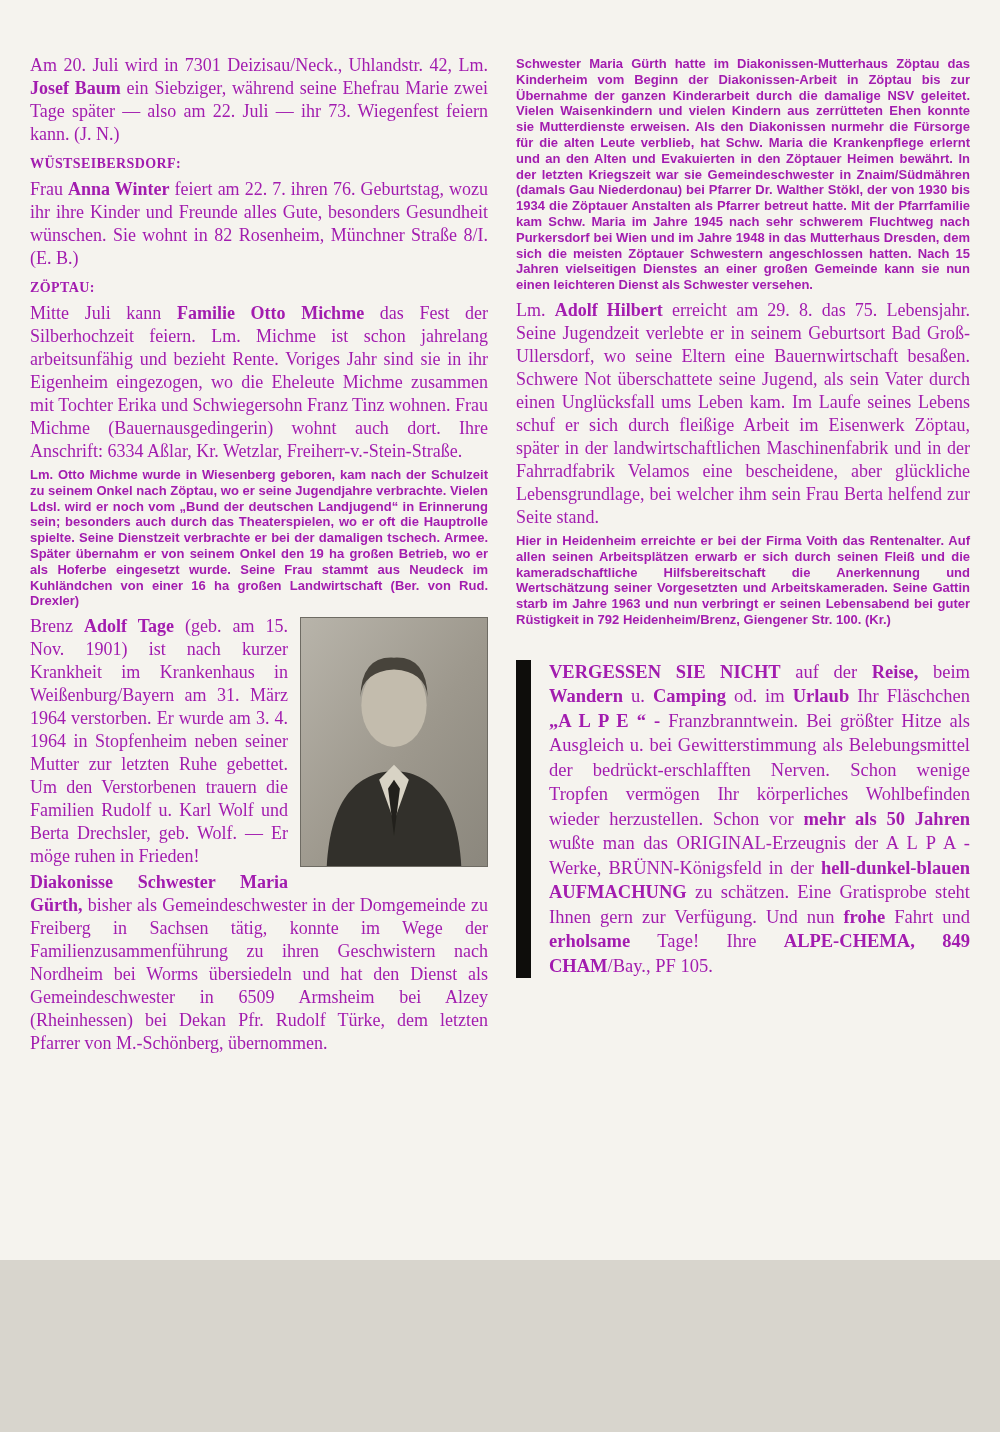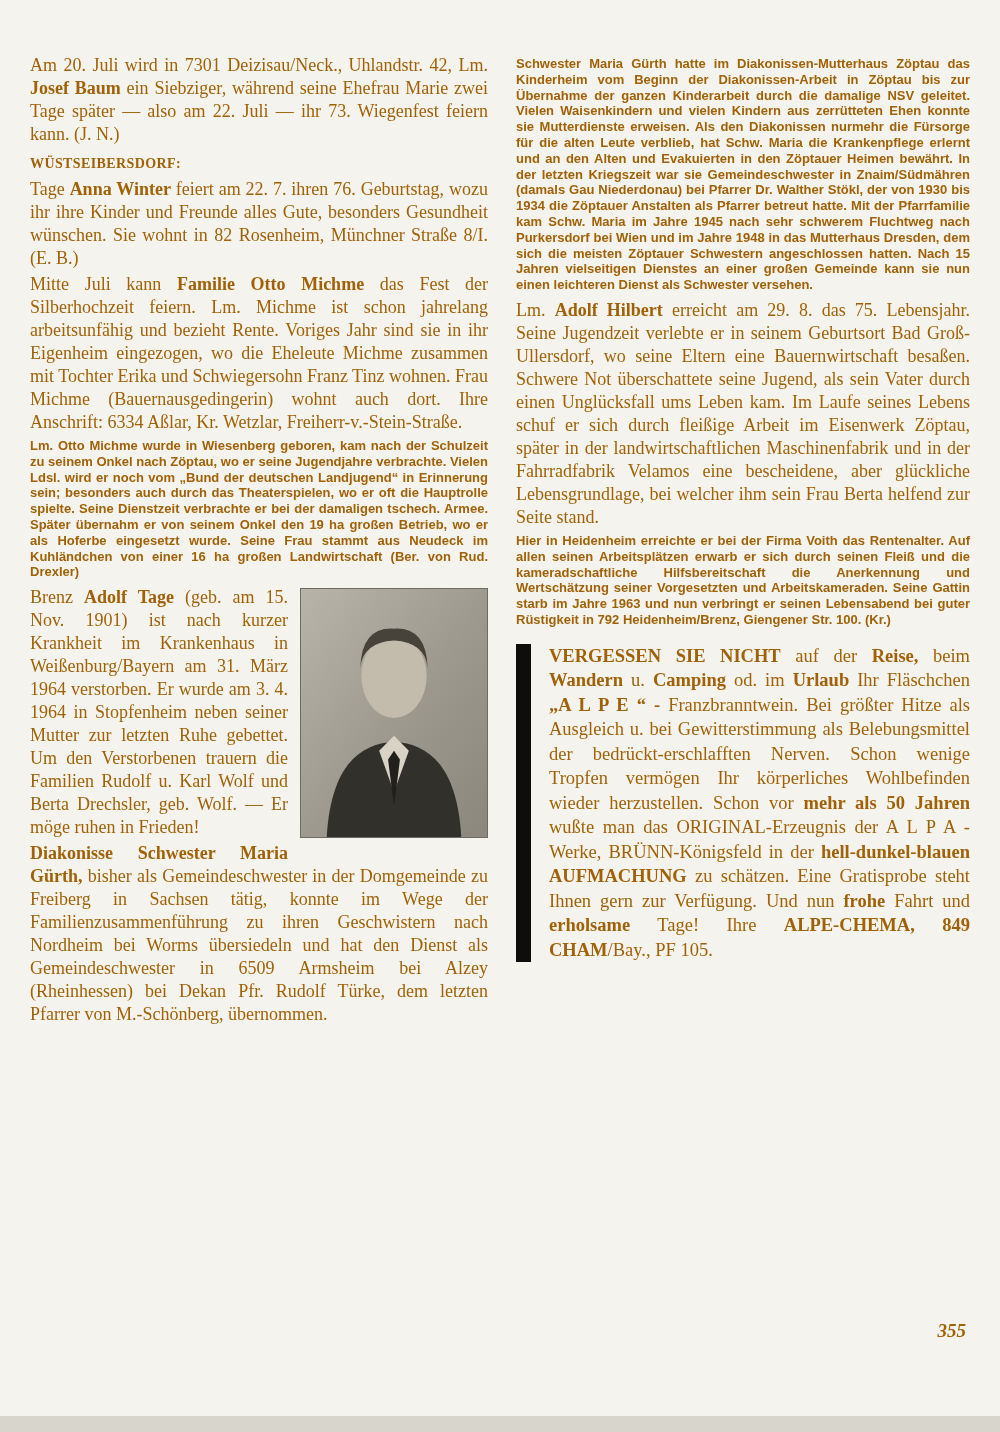--- a/index.html
+++ b/index.html
@@ -1,21 +1,21 @@
 <!DOCTYPE html>
 <html lang="de"><head>
 <meta charset="utf-8">
 <style>
   html,body { margin:0; padding:0; background:#d8d5cd; }
   .page {
     position:relative;
-    width:1000px; height:1416px;
+    width:1000px; height:1260px;
     margin:0 auto;
     background:#f5f3ee;
-    color:#a16207;
+    color:#a21caf;
     font-family:"Liberation Serif", serif;
     overflow:hidden;
   }
   .columns {
     display:flex;
     padding:54px 30px 0 30px;
     gap:28px;
   }
   .col-left  { width:458px; }
   .col-right { width:454px; }
@@ -53,21 +53,21 @@
     background:linear-gradient(135deg,#b6b2a8 0%,#9b968b 55%,#8d897f 100%);
     border:1px solid #6e6b63;
     box-sizing:border-box;
     overflow:hidden;
   }
   .photo svg { display:block; width:100%; height:100%; }
 
   
   .ad {
     display:flex;
-    margin-top:16px;
+    margin-top:32px;
   }
   .ad-bar {
     flex:0 0 15px;
     background:#0e0d0b;
     margin-right:18px;
   }
   .ad-text {
     font-size:18.5px;
     line-height:24.5px;
     text-align:justify;
@@ -86,22 +86,23 @@
 </head>
 <body>
 
 <div class="page">
   <div class="columns">
 
     <div class="col-left">
       <p class="p-normal"><span>Am 20. Juli wird in 7301 Deizisau/Neck., Uhlandstr. 42, Lm. </span><b>Josef Baum</b><span> ein Siebziger, während seine Ehefrau Marie zwei Tage später — also am 22. Juli — ihr 73. Wiegenfest feiern kann. (J. N.)</span></p>
 
       <h2 class="sect">WÜSTSEIBERSDORF:</h2>
-      <p class="p-normal"><span>Tage </span><b>Anna Winter</b><span> feiert am 22. 7. ihren 76. Geburtstag, wozu ihr ihre Kinder und Freunde alles Gute, besonders Gesundheit wünschen. Sie wohnt in 82 Rosenheim, Münchner Straße 8/I. (E. B.)</span></p>
+      <p class="p-normal"><span>Frau </span><b>Anna Winter</b><span> feiert am 22. 7. ihren 76. Geburtstag, wozu ihr ihre Kinder und Freunde alles Gute, besonders Gesundheit wünschen. Sie wohnt in 82 Rosenheim, Münchner Straße 8/I. (E. B.)</span></p>
 
+      <h2 class="sect">ZÖPTAU:</h2>
       <p class="p-normal"><span>Mitte Juli kann </span><b>Familie Otto Michme</b><span> das Fest der Silberhochzeit feiern. Lm. Michme ist schon jahrelang arbeitsunfähig und bezieht Rente. Voriges Jahr sind sie in ihr Eigenheim eingezogen, wo die Eheleute Michme zusammen mit Tochter Erika und Schwiegersohn Franz Tinz wohnen. Frau Michme (Bauernausgedingerin) wohnt auch dort. Ihre Anschrift: 6334 Aßlar, Kr. Wetzlar, Freiherr-v.-Stein-Straße.</span></p>
       <p class="p-small"><span>Lm. Otto Michme wurde in Wiesenberg geboren, kam nach der Schulzeit zu seinem Onkel nach Zöptau, wo er seine Jugendjahre verbrachte. Vielen Ldsl. wird er noch vom „Bund der deutschen Landjugend“ in Erinnerung sein; besonders auch durch das Theaterspielen, wo er oft die Hauptrolle spielte. Seine Dienstzeit verbrachte er bei der damaligen tschech. Armee. Später übernahm er von seinem Onkel den 19 ha großen Betrieb, wo er als Hoferbe eingesetzt wurde. Seine Frau stammt aus Neudeck im Kuhländchen von einer 16 ha großen Landwirtschaft (Ber. von Rud. Drexler)</span></p>
 
       <p class="p-normal">
         <span class="photo">
           <svg viewBox="0 0 188 250" preserveAspectRatio="none">
             <defs>
               <linearGradient id="phbg" x1="0" y1="0" x2="1" y2="1">
                 <stop offset="0" stop-color="#b8b4aa"></stop>
                 <stop offset="0.55" stop-color="#9d988d"></stop>

